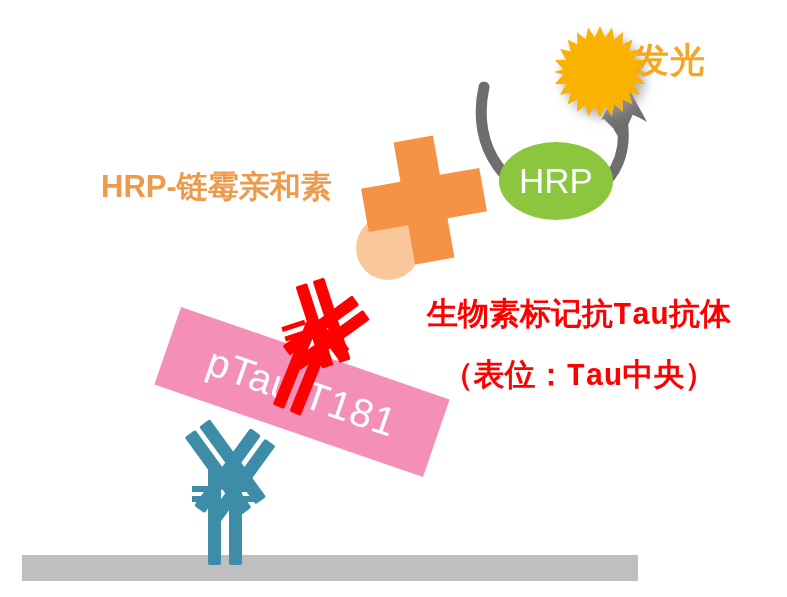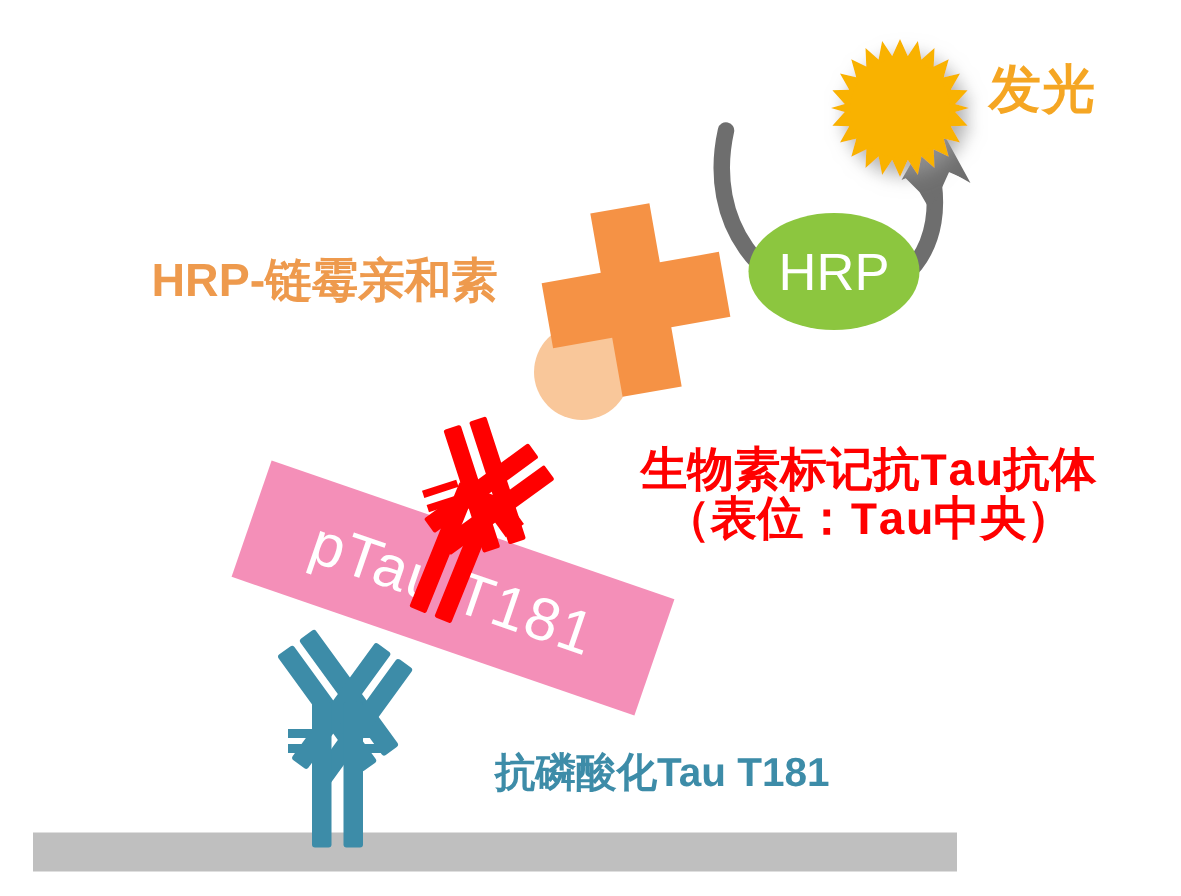--- a/index.html
+++ b/index.html
@@ -9,29 +9,29 @@
   }
   #stage{position:absolute;inset:0;width:787px;height:597px;}
   svg#scene{position:absolute;left:0;top:0;width:787px;height:597px;display:block;}
 
   .lbl{position:absolute;white-space:nowrap;font-weight:bold;line-height:1.05;}
 
   #label-substrate{
     left:403px;top:42px;font-size:35px;color:#F5A623;letter-spacing:1px;
   }
   #label-lumines{
-    left:659px;top:42px;font-size:35px;color:#F5A623;letter-spacing:1px;
+    left:634px;top:42px;font-size:35px;color:#F5A623;letter-spacing:1px;
   }
   #label-hrp-sa{
     left:74px;top:171px;font-size:31px;color:#EE9A4D;letter-spacing:0px;margin-left:27px;
   }
   #label-detect{
     left:404px;top:300px;font-size:31px;color:#FF0000;text-align:center;width:350px;font-family:Liberation Mono, monospace;
   }
-  #label-detect .l2{display:block;}
+  #label-detect .l2{display:block;margin-top:28px;}
   #label-capture{
     left:330px;top:501px;font-size:27px;color:#3D8CA8;letter-spacing:0px;
   }
   .hrp-text{
     font-family:"Liberation Sans","DejaVu Sans",sans-serif;
     font-size:35px;fill:#ffffff;font-weight:400;
   }
   .ptau-text{
     font-family:"Liberation Sans","DejaVu Sans",sans-serif;
     font-size:40px;fill:#ffffff;font-weight:400;letter-spacing:1px;
@@ -139,15 +139,14 @@
 
   <div class="lbl" id="label-lumines">发光</div>
 
   <div class="lbl" id="label-hrp-sa">HRP-链霉亲和素</div>
 
   <div class="lbl" id="label-detect">
     <span class="l1">生物素标记抗Tau抗体</span>
     <span class="l2">（表位：Tau中央）</span>
   </div>
 
-  <div class="lbl" id="label-capture">抗磷酸化Tau T181</div>
 
 </div>
 
 </body></html>

